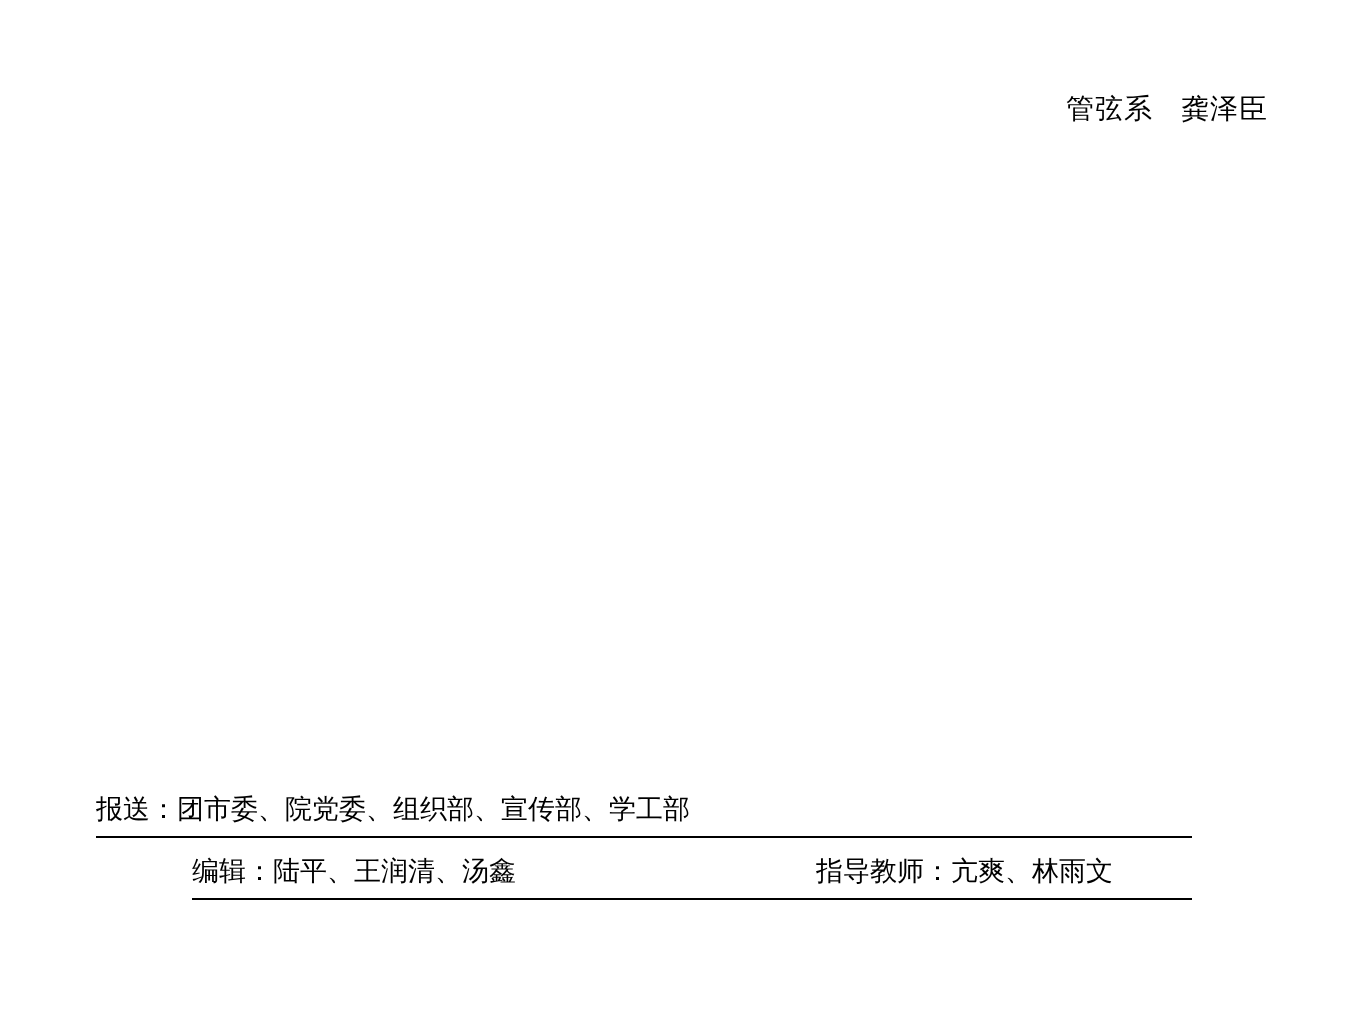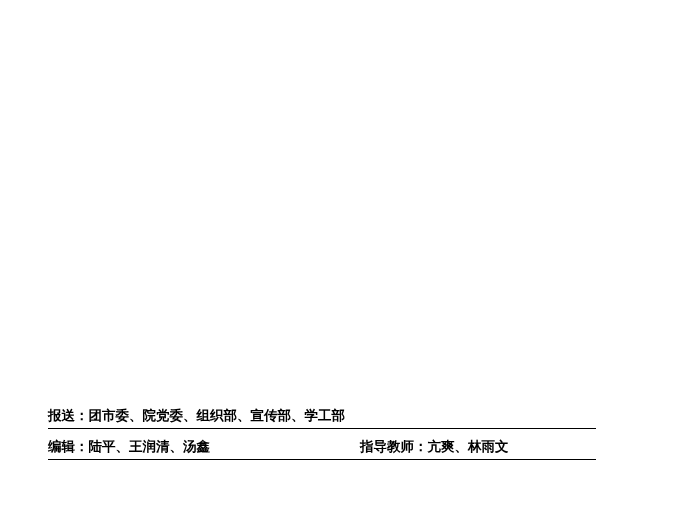--- a/index.html
+++ b/index.html
@@ -31,22 +31,21 @@
   }
   .signature .dept {
     margin-right: 14px;
   }
 
   
   .footer-block {
     position: absolute;
     left: 48px;
     right: 48px;
-    bottom: 42px;
-    font-weight: bold;
+    bottom: 52px;
   }
   .footer-row {
     position: relative;
     font-size: 13.5px;
     line-height: 1.55;
     padding-bottom: 3px;
     margin-bottom: 7px;
     white-space: nowrap;
   }
   .footer-row .rule {
@@ -62,34 +61,38 @@
   .footer-row.row-3 .rule { right: 38px; }
 
   .footer-row .label {
     display: inline;
   }
   .footer-row .value {
     display: inline;
   }
   .row-3 {
     display: block;
+    margin-left: 48px;
   }
   .row-3 .left-part {
     display: inline-block;
   }
   .row-3 .right-part {
     display: inline-block;
     margin-left: 150px;
   }
 </style>
 </head>
 <body>
 
 <div class="page">
 
+  <div class="signature">
+    <span class="dept">管弦系</span><span class="name">龚泽臣</span>
+  </div>
 
   <div class="footer-block">
 
     <div class="footer-row row-1">
       <span class="label">报送：</span><span class="value">团市委、院党委、组织部、宣传部、学工部</span>
       <span class="rule"></span>
     </div>
 
 
     <div class="footer-row row-3">

